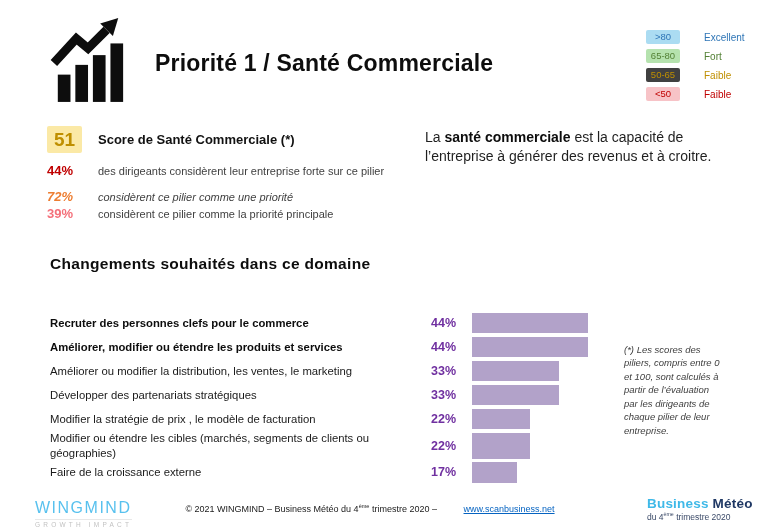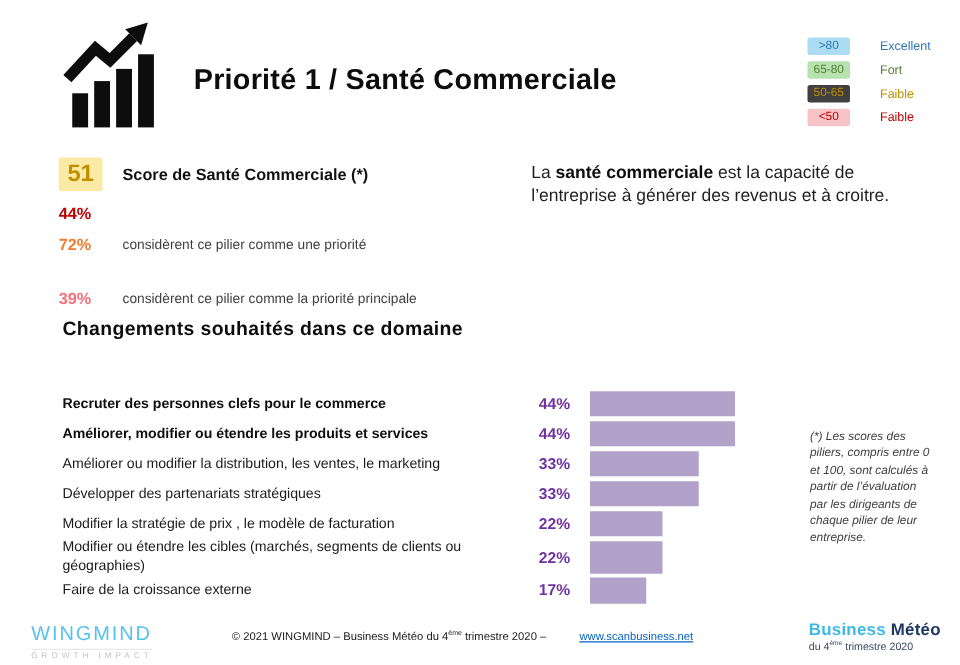--- a/index.html
+++ b/index.html
@@ -14,39 +14,39 @@
   .lswatch{width:34px;height:14px;border-radius:2px;font-size:9.5px;line-height:14px;text-align:center;}
   .llabel{margin-left:24px;font-size:10px;}
   
   .score-panel{position:absolute;left:47px;top:126px;width:362px;}
   .srow{display:flex;margin-bottom:9px;}
   .sleft{width:51px;flex:none;}
   .score-box{width:35px;height:27px;border-radius:2px;font-size:19px;font-weight:bold;text-align:center;line-height:27px;}
   .sp-title{font-size:13px;font-weight:bold;color:#111;padding-top:6px;}
   .sval{font-size:13px;font-weight:bold;padding-top:1px;}
   .stext{font-size:11px;color:#3f3f3f;line-height:1.35;padding-top:2px;width:290px;}
-  .srow.gap{margin-bottom:26px;}
+  .srow.gap{margin-bottom:0;font-style:italic;}
   
   .desc{position:absolute;left:425px;top:128px;width:308px;font-size:14px;line-height:1.38;color:#1f1f1f;}
   .desc b{color:#0d0d0d;}
   
   .heading{position:absolute;left:50px;top:255px;font-size:15.5px;font-weight:bold;color:#0d0d0d;letter-spacing:.3px;}
   
   .chart-title{position:absolute;left:424px;top:273px;width:216px;text-align:center;font-size:11px;font-weight:bold;line-height:1.3;color:#0d0d0d;}
   .chart{position:absolute;left:50px;top:311px;width:592px;}
   .crow{display:flex;align-items:center;min-height:24px;}
   .clabel{width:376px;flex:none;font-size:11.3px;line-height:1.3;color:#1a1a1a;padding-right:6px;box-sizing:border-box;}
   .clabel.bold{font-weight:bold;color:#0d0d0d;}
   .cval{width:41px;flex:none;margin-left:5px;font-size:12.5px;font-weight:bold;}
   .cbarwrap{flex:1;align-self:stretch;display:flex;padding:1.7px 0;box-sizing:border-box;}
   .cbar{min-height:18px;}
   
-  .footnote{position:absolute;left:648px;top:343px;width:97px;font-size:9.5px;font-style:italic;line-height:1.42;color:#404040;}
+  .footnote{position:absolute;left:624px;top:343px;width:97px;font-size:9.5px;font-style:italic;line-height:1.42;color:#404040;}
   
-  .wm-logo{position:absolute;left:25px;top:499px;}
+  .wm-logo{position:absolute;left:35px;top:499px;}
   .wm-name{font-size:16px;letter-spacing:1.5px;color:#58c1ee;}
   .wm-tag{font-size:6.5px;letter-spacing:3.2px;color:#c2c2c2;margin-top:2px;border-top:1px solid #e8e8e8;padding-top:1px;}
   .copyright{position:absolute;left:150px;top:504px;width:440px;text-align:center;font-size:9px;color:#1a1a1a;}
   .copyright a{color:#0563c1;text-decoration:underline;margin-left:24px;}
   sup{font-size:62%;vertical-align:super;line-height:0;}
   .bm-logo{position:absolute;left:647px;top:496px;}
   .bm-title{font-size:13.5px;font-weight:bold;letter-spacing:.2px;}
   .bm-w1{color:#3fb9e8;}
   .bm-w2{color:#1f3864;}
   .bm-sub{font-size:8.5px;color:#3b4a68;margin-top:1px;}
@@ -90,20 +90,21 @@
 
   <div class="score-panel">
     <div class="srow">
       <div class="sleft">
         <div class="score-box" style="background: rgb(251, 233, 166); color: rgb(191, 143, 0);">51</div>
       </div>
       <div class="sp-title">Score de Santé Commerciale (*)</div>
     </div>
     <div class="srow">
       <div class="sleft sval" style="color: rgb(192, 0, 0);">44%</div>
+      <div class="stext">des dirigeants considèrent leur entreprise forte sur ce pilier</div>
     </div>
     <div class="srow gap">
       <div class="sleft sval" style="color: rgb(237, 125, 49);">72%</div>
       <div class="stext">considèrent ce pilier comme une priorité</div>
     </div>
     <div class="srow">
       <div class="sleft sval" style="color: rgb(244, 112, 122);">39%</div>
       <div class="stext">considèrent ce pilier comme la priorité principale</div>
     </div>
   </div>

